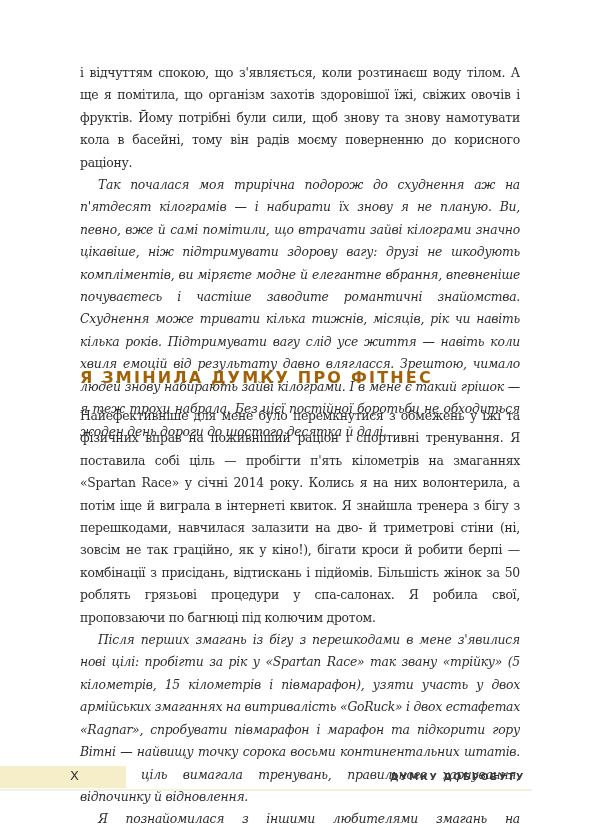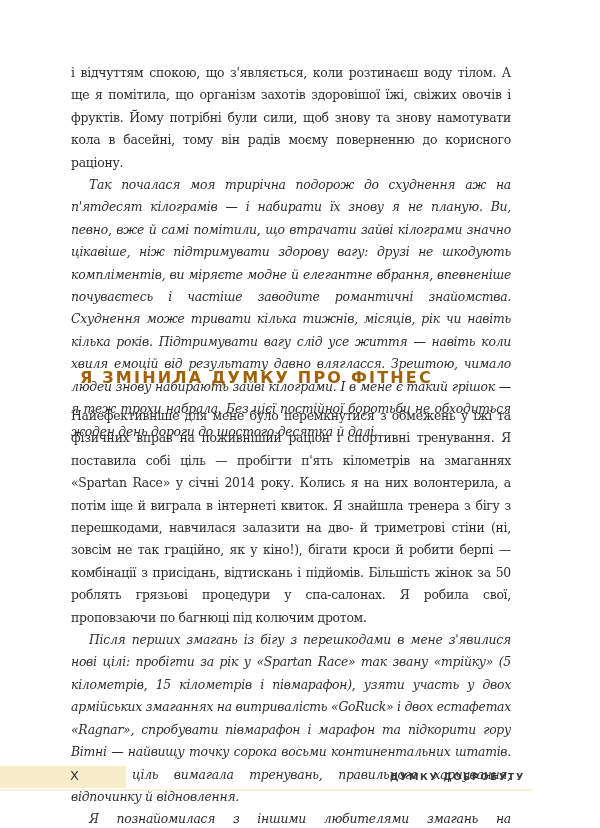--- a/index.html
+++ b/index.html
@@ -2,21 +2,21 @@
 <html><head>
 <meta charset="utf-8">
 <style>
   html, body { margin: 0; padding: 0; }
   body {
     width: 600px; height: 828px; background: #ffffff; position: relative; overflow: hidden;
     font-family: "DejaVu Serif", "Liberation Serif", serif; color: #2b2b2b;
   }
   .page { position: absolute; left: 0; top: 0; width: 600px; height: 828px; }
   .text-block {
-    position: absolute; left: 71px; width: 440px;
+    position: absolute; left: 80px; width: 440px;
     font-size: 12.4px; line-height: 22.4px; text-align: justify;
     letter-spacing: -0.25px; color: #2d2d2d;
   }
   .text-block p { margin: 0; text-indent: 0; }
   .text-block p.indent { text-indent: 18px; font-style: italic; }
   .block-top { top: 62px; }
   .block-bottom { top: 405px; }
   .section-heading {
     position: absolute; left: 80px; top: 368px; width: 440px;
     font-family: "DejaVu Sans", "Liberation Sans", sans-serif;

